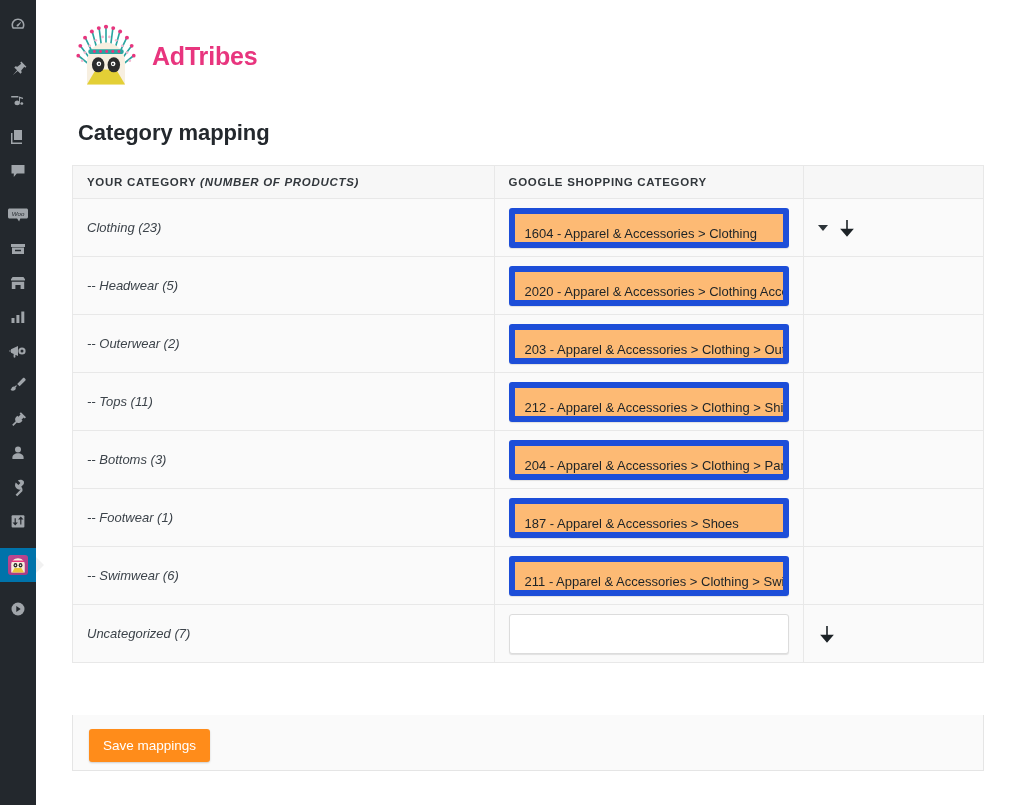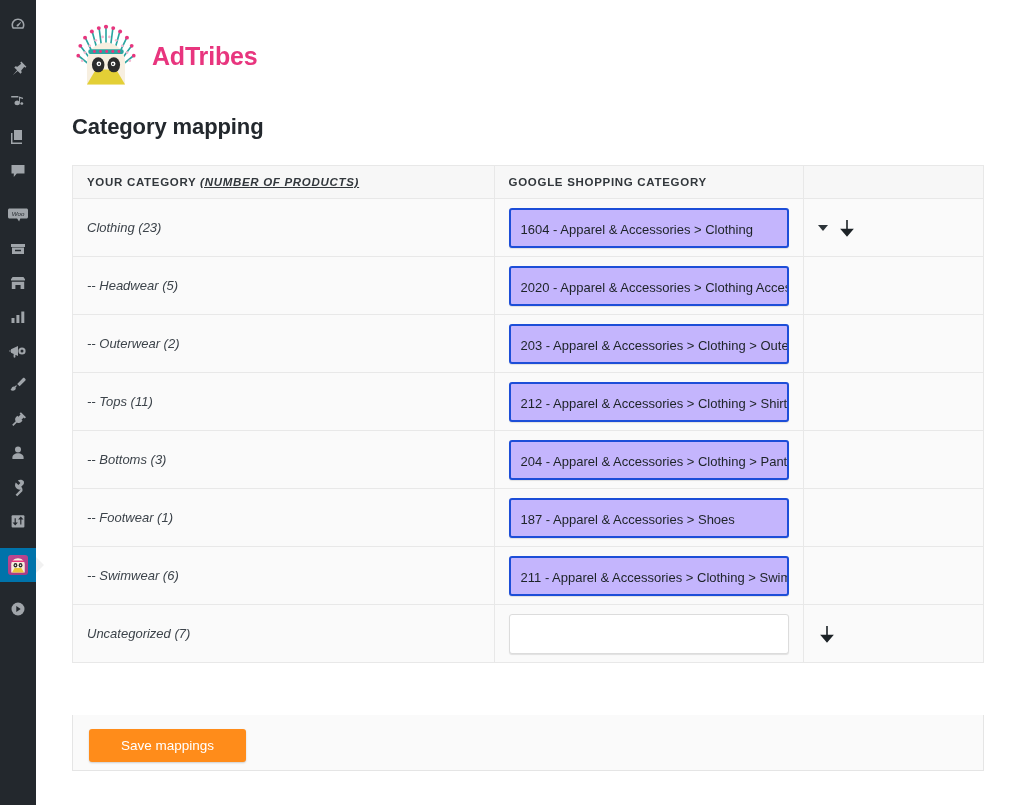--- a/index.html
+++ b/index.html
@@ -77,21 +77,21 @@
     letter-spacing: -0.2px;
   }
   .page-title {
     position: absolute;
     left: 36px;
     top: 114px;
     font-size: 22px;
     font-weight: bold;
     color: #23282d;
     letter-spacing: -0.1px;
-    margin: 0;
+    margin: 6px;
   }
 
   
   .mapping-table {
     position: absolute;
     left: 36px;
     top: 165px;
     width: 912px;
     border-collapse: collapse;
     background: #fff;
@@ -108,42 +108,41 @@
     color: #32373c;
     font-size: 11.5px;
     font-weight: bold;
     letter-spacing: 0.7px;
     text-transform: uppercase;
     padding: 10px 14px;
     height: 31px;
   }
   .mapping-table thead th .muted-italic {
     font-style: italic;
-    text-decoration: underline;
   }
   .mapping-table tbody tr { background: #fafafa; }
   .mapping-table tbody td {
     height: 58px;
     padding: 0 14px;
     font-size: 13px;
     color: #3c434a;
   }
   .col-cat   { width: 423px; }
   .col-goog  { width: 308px; }
   .col-act   { width: 181px; }
 
   .cat-label { white-space: nowrap; font-style: italic; }
 
   .gs-select {
     display: block;
     width: 280px;
     height: 40px;
     line-height: 40px;
-    background: #c4b5fd;
-    border: 2px solid #1d4ed8;
+    background: #fdba74;
+    border: 6px solid #1d4ed8;
     border-radius: 3px;
     color: #1d2327;
     font-size: 13px;
     padding: 0 10px;
     white-space: nowrap;
     overflow: hidden;
     box-shadow: 0 1px 1px rgba(0,0,0,0.10);
     cursor: pointer;
   }
   .gs-select.empty {
@@ -175,21 +174,21 @@
   .save-btn {
     position: absolute;
     left: 16px;
     top: 14px;
     background: #ff8c1a;
     color: #ffffff;
     border: none;
     border-radius: 3px;
     font-family: "Liberation Sans", sans-serif;
     font-size: 13.5px;
-    padding: 9px 32px;
+    padding: 9px 14px;
     cursor: pointer;
     box-shadow: 0 1px 2px rgba(0,0,0,0.18);
   }
 </style>
 </head>
 <body>
 
 <div id="root">
 
   <nav id="adminmenu">

